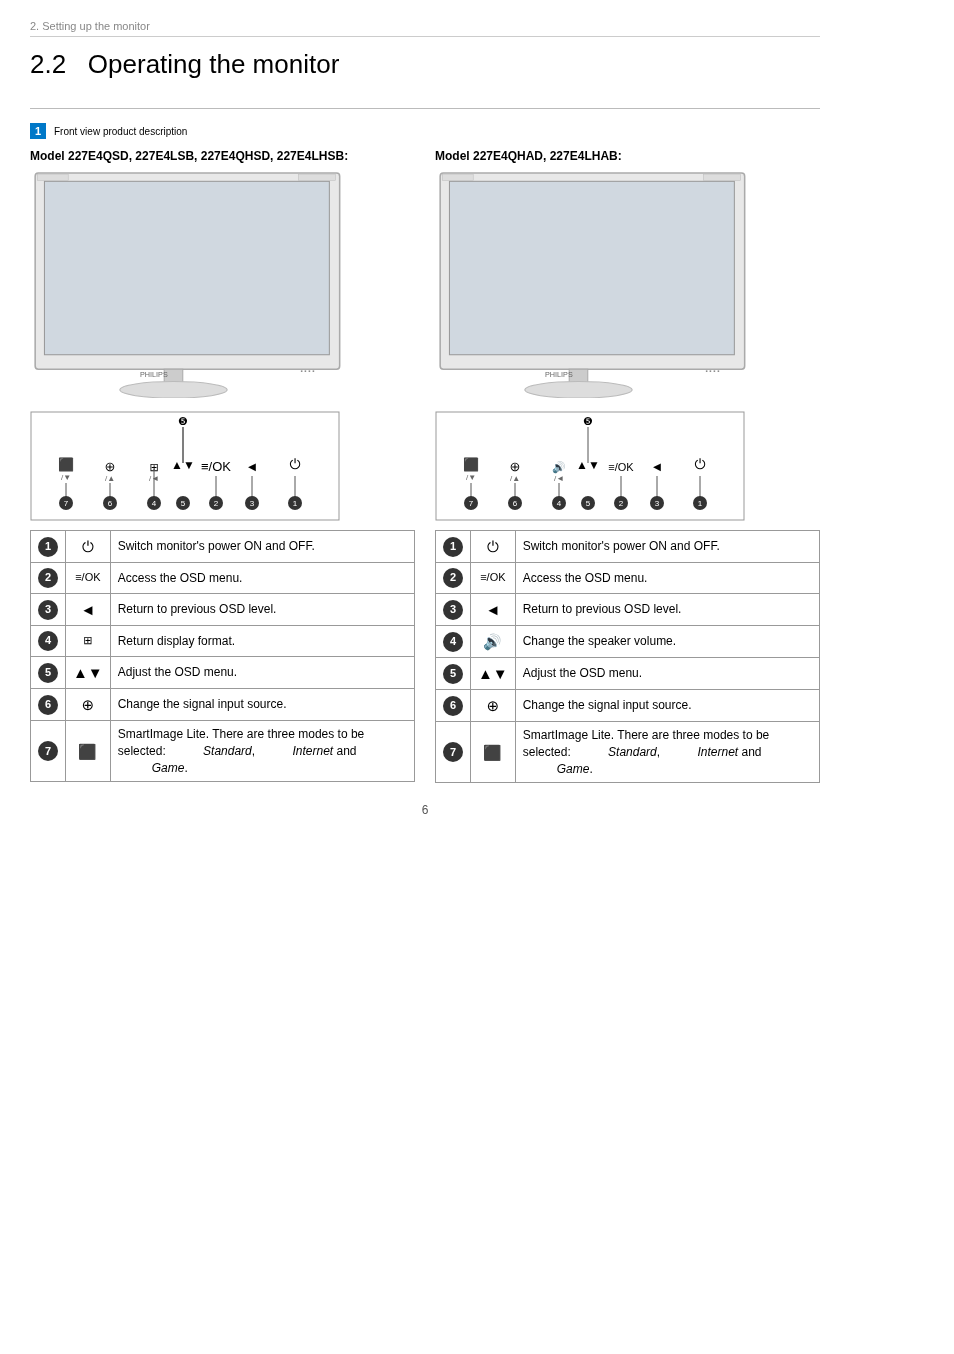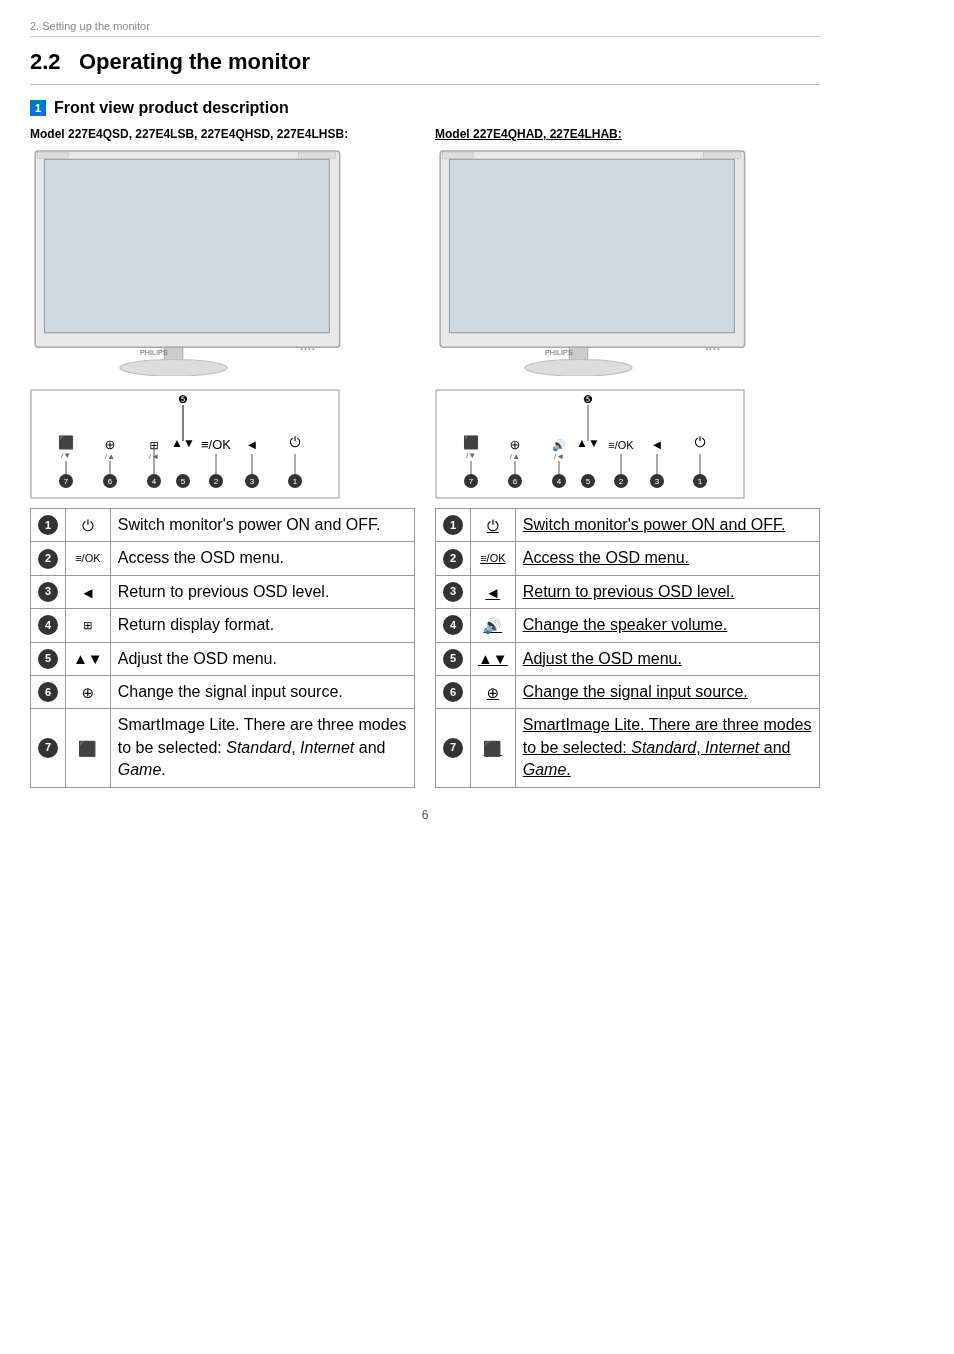--- a/index.html
+++ b/index.html
@@ -22,23 +22,23 @@
 
     .top-bar {
       font-size: 11px;
       color: #888;
       border-bottom: 1px solid #ccc;
       padding-bottom: 4px;
       margin-bottom: 12px;
     }
 
     .section-title {
-      font-size: 22px;
-      font-weight: bold;
-      margin-bottom: 9px;
+      font-size: 26px;
+      font-weight: normal;
+      margin-bottom: 28px;
     }
 
     .subsection-label {
       display: flex;
       align-items: center;
       gap: 8px;
       margin-bottom: 10px;
     }
 
     .subsection-num {
@@ -47,36 +47,35 @@
       font-size: 11px;
       font-weight: bold;
       width: 16px;
       height: 16px;
       display: inline-flex;
       align-items: center;
       justify-content: center;
     }
 
     .subsection-text {
-      font-size: 16px;
-      font-weight: bold;
+      font-size: 10px;
+      font-weight: normal;
     }
 
     .two-col {
       display: flex;
       gap: 20px;
     }
 
     .col-left {
       flex: 1;
     }
 
     .col-right {
       flex: 1;
-      text-decoration: underline;
     }
 
     .model-label {
       font-size: 12px;
       font-weight: bold;
       margin-bottom: 8px;
     }
 
     
     .monitor-illustration {
@@ -93,21 +92,21 @@
     .feature-table {
       width: 100%;
       border-collapse: collapse;
       margin-top: 4px;
     }
 
     .feature-table td {
       border: 1px solid #999;
       padding: 5px 7px;
       vertical-align: middle;
-      font-size: 16px;
+      font-size: 12px;
       line-height: 1.4;
     }
 
     .feature-table .num-cell {
       width: 26px;
       text-align: center;
       font-weight: bold;
       font-size: 13px;
     }
 
@@ -130,21 +129,21 @@
       font-weight: bold;
     }
 
     .page-number {
       text-align: center;
       margin-top: 20px;
       font-size: 12px;
       color: #555;
     }
 
-    .italic { font-style: italic; }
+    .italic { font-style: italic; margin-left: 34px; }
 
     
     .diagram-container {
       position: relative;
       margin-bottom: 6px;
     }
 
     hr.section-divider {
       border: none;
       border-top: 1px solid #bbb;

